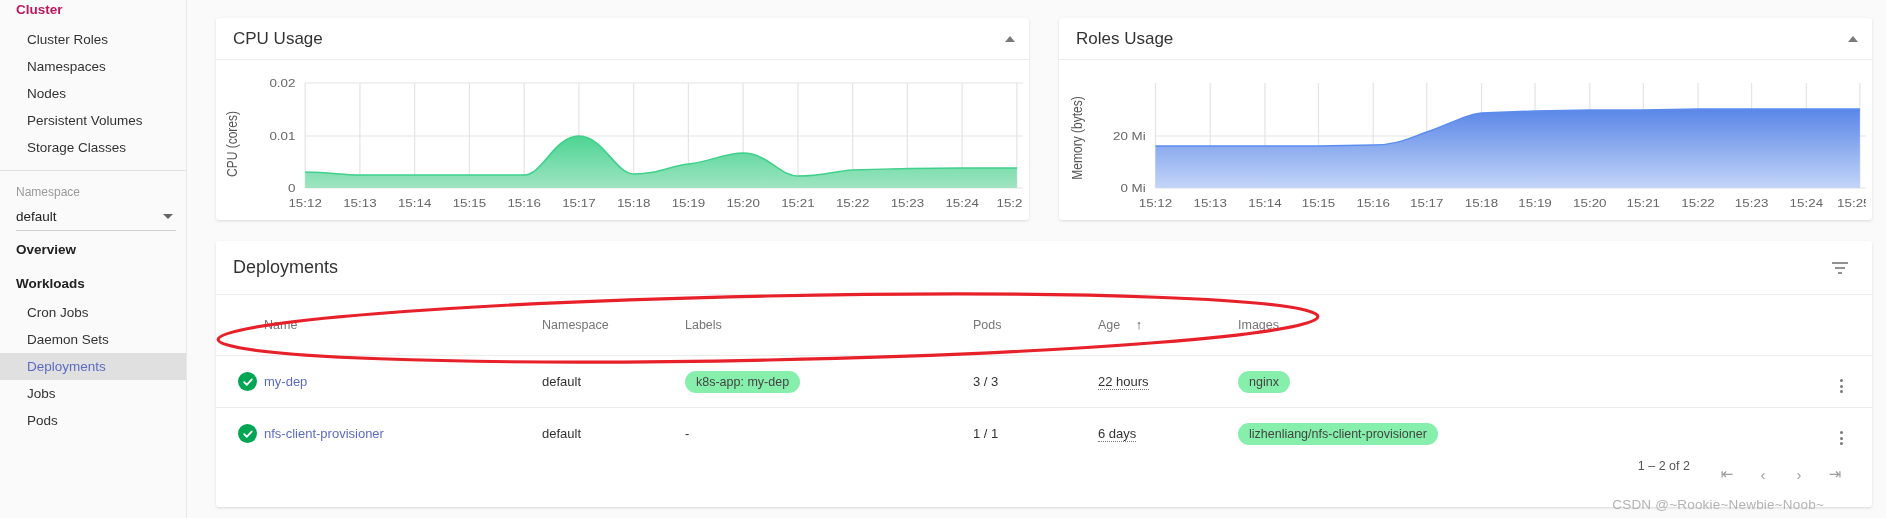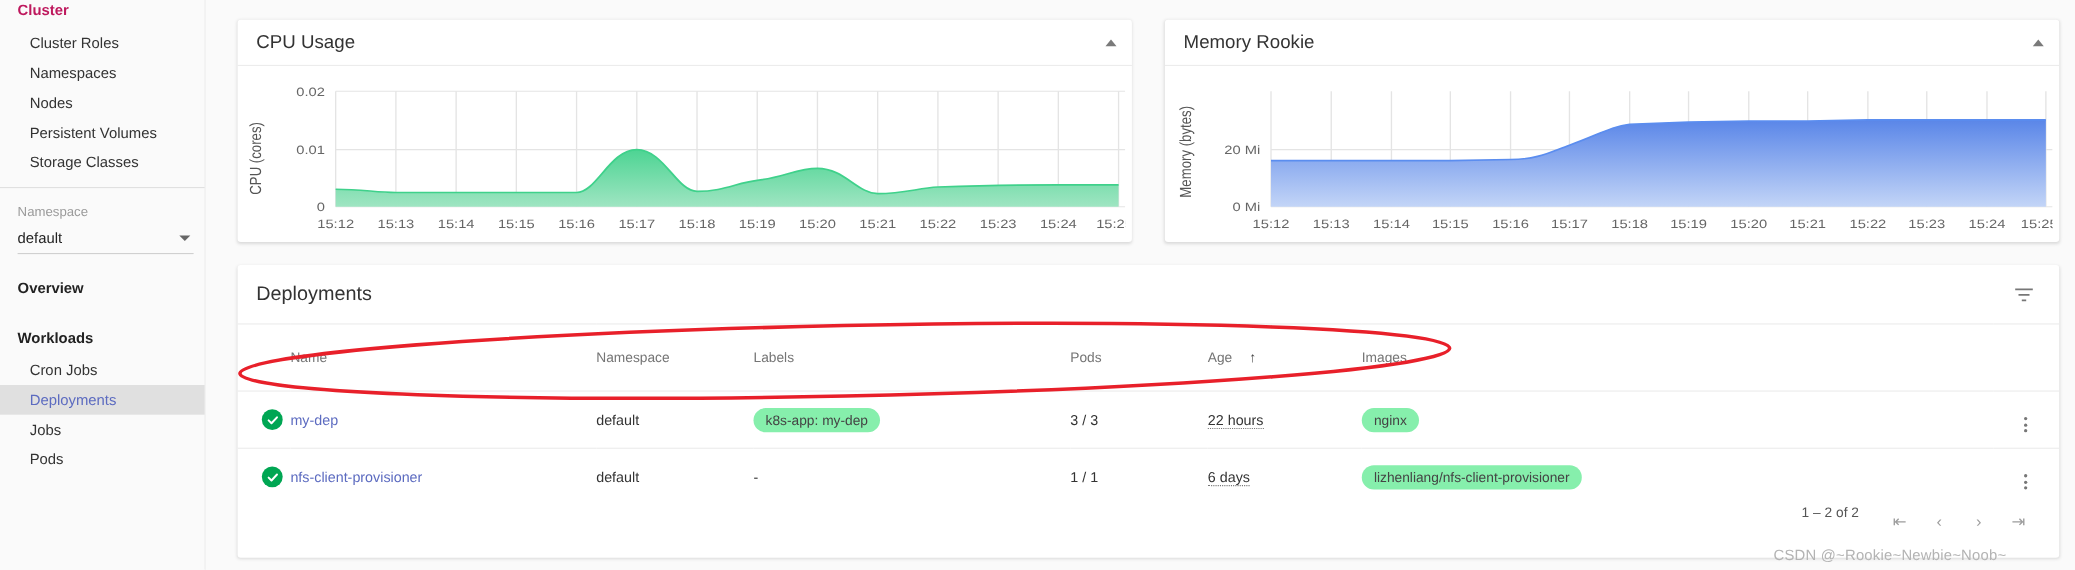--- a/index.html
+++ b/index.html
@@ -44,21 +44,21 @@
     cursor: pointer;
   }
   .caret-down {
     width: 0; height: 0;
     border-left: 5px solid transparent; border-right: 5px solid transparent;
     border-top: 5px solid #666; margin-right: 3px;
   }
   .nav-section-head {
     font-size: 13.5px; font-weight: bold; color: #222;
     padding-left: 16px; height: 30px; line-height: 30px;
-    margin-top: 16px; cursor: pointer;
+    margin-top: 4px; cursor: pointer;
   }
 
   
   .main {
     flex: 1 1 auto; height: 518px; background: #fafafa;
     position: relative; padding: 18px 14px 0 29px;
   }
   .charts-row { display: flex; gap: 30px; }
   .card {
     background: #fff; border-radius: 3px;
@@ -177,20 +177,21 @@
     <div class="ns-select">
       <span>default</span>
       <span class="caret-down"></span>
     </div>
 
     <div class="nav-section-head">Overview</div>
 
     <div class="nav-section-head">Workloads</div>
 
     <div class="nav-item">Cron Jobs</div>
+    <div class="nav-item">Daemon Sets</div>
     <div class="nav-item selected">Deployments</div>
     <div class="nav-item">Jobs</div>
     <div class="nav-item">Pods</div>
   </nav>
 
   <main class="main">
 
     <div class="charts-row">
 
       <section class="card">
@@ -259,21 +260,21 @@
               <text class="axis-text" x="565" y="141">15:23</text>
               <text class="axis-text" x="610" y="141">15:24</text>
               <text class="axis-text" x="652" y="141">15:25</text>
             </g>
           </svg>
         </div>
       </section>
 
       <section class="card">
         <div class="card-head">
-          <span class="card-title">Memory Rookie</span>
+          <span class="card-title">Roles Usage</span>
           <span class="caret-up"></span>
         </div>
         <div class="chart-body">
           <svg class="chart-svg" viewBox="0 0 660 155" preserveAspectRatio="none">
             <defs>
               <linearGradient id="memGrad" x1="0" y1="0" x2="0" y2="1">
                 <stop offset="0%" stop-color="#5a86e8" stop-opacity="1"></stop>
                 <stop offset="100%" stop-color="#c3d5f7" stop-opacity="1"></stop>
               </linearGradient>
             </defs>

